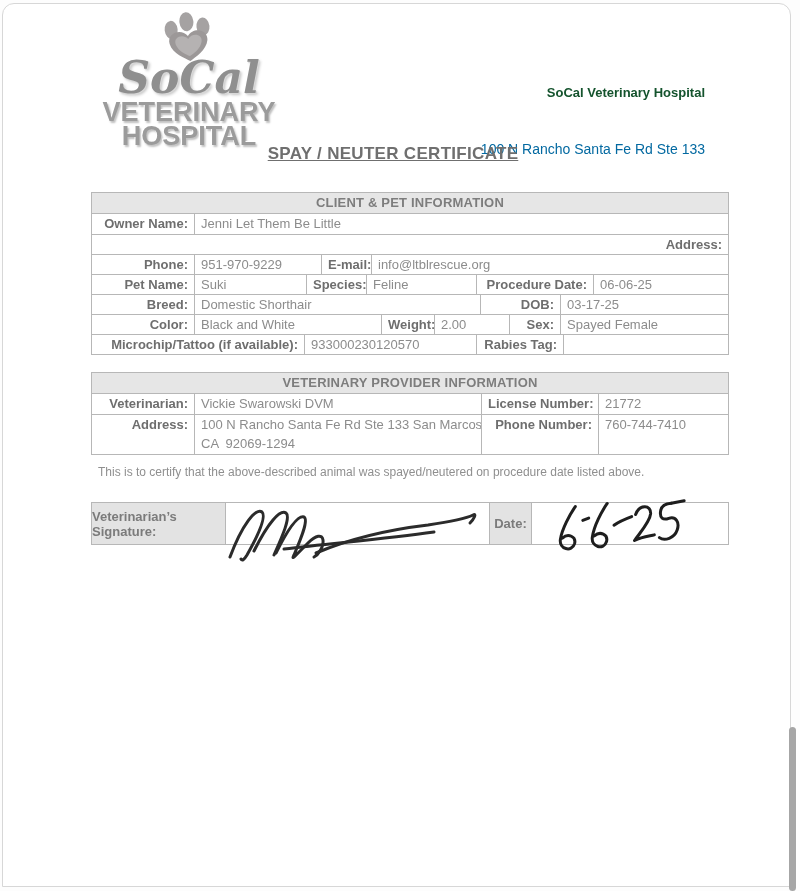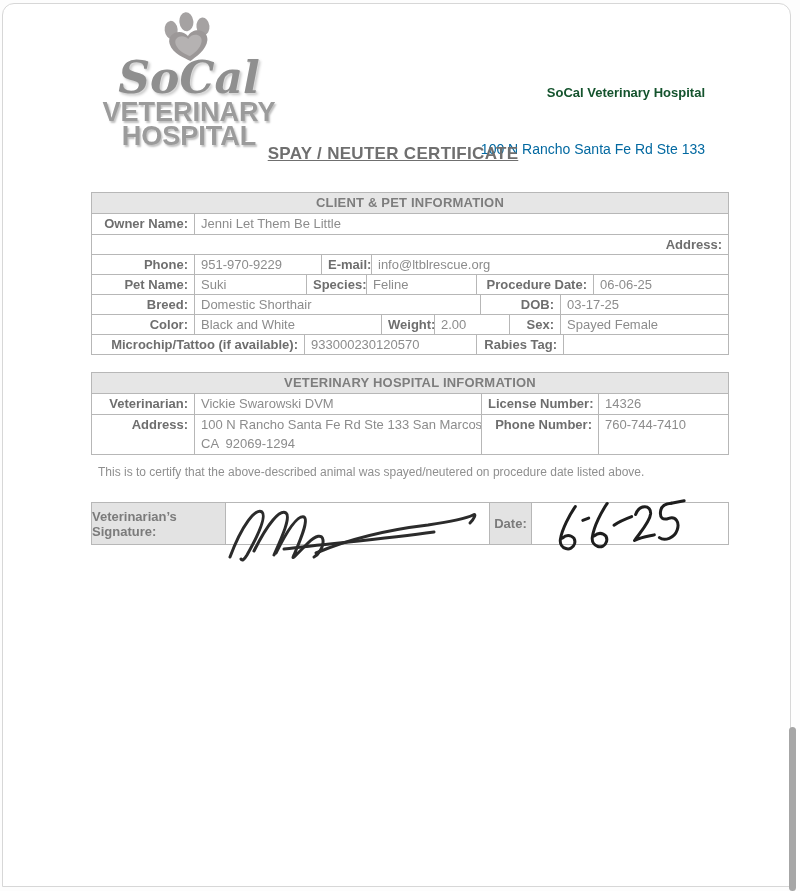--- a/index.html
+++ b/index.html
@@ -147,27 +147,27 @@
 
     <div class="row">
       <div class="cell lbl" style="width:213px">Microchip/Tattoo (if available):</div>
       <div class="cell val" style="width:172px">933000230120570</div>
       <div class="cell lbl" style="width:87px">Rabies Tag:</div>
       <div class="cell val"></div>
     </div>
   </div>
 
   <div class="tbl vet">
-    <div class="sec-hdr">VETERINARY HOSPITAL INFORMATION</div>
+    <div class="sec-hdr">VETERINARY PROVIDER INFORMATION</div>
 
     <div class="row">
       <div class="cell lbl" style="width:103px">Veterinarian:</div>
       <div class="cell val" style="width:287px">Vickie Swarowski DVM</div>
       <div class="cell lbl" style="width:117px">License Number:</div>
-      <div class="cell val">14326</div>
+      <div class="cell val">21772</div>
     </div>
 
     <div class="row tall">
       <div class="cell lbl top" style="width:103px">Address:</div>
       <div class="cell val top" style="width:287px"><div>100 N Rancho Santa Fe Rd Ste 133 San Marcos,</div><div>CA  92069-1294</div></div>
       <div class="cell lbl top" style="width:117px">Phone Number:</div>
       <div class="cell val top">760-744-7410</div>
     </div>
   </div>
 

